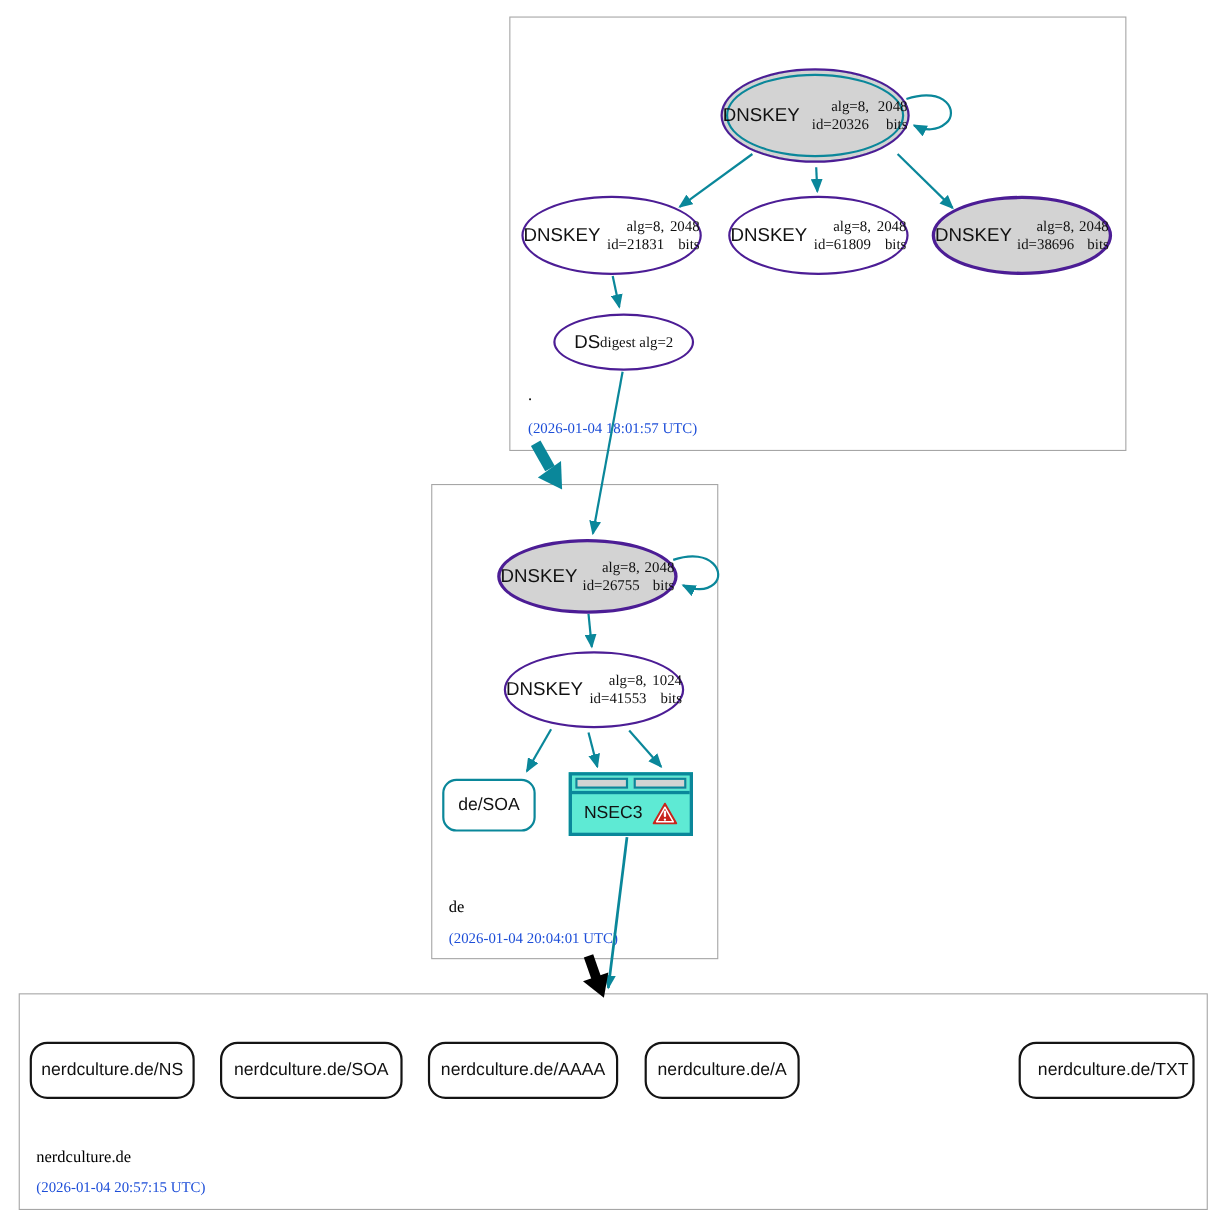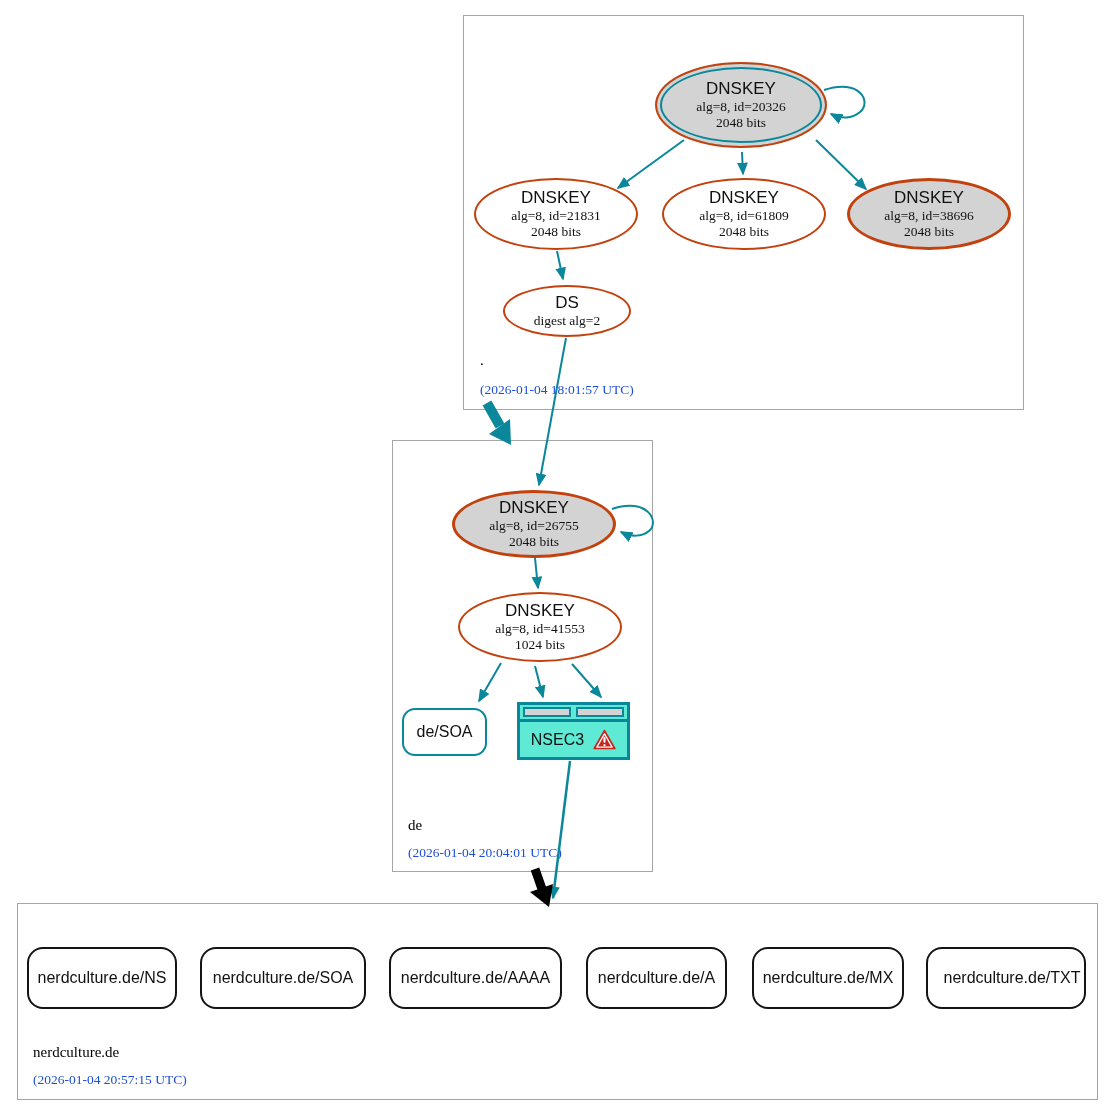--- a/index.html
+++ b/index.html
@@ -2,32 +2,32 @@
 <html><head>
 <meta charset="utf-8">
 <style>
   html,body{margin:0;padding:0;background:#fff;}
   .canvas{position:relative;width:1112px;height:1117px;background:#fff;overflow:hidden;
           font-family:"Liberation Sans",sans-serif;color:#111;}
   .zone-box{position:absolute;border:1px solid #a6a6a6;background:transparent;}
   .zone-name{position:absolute;font-family:"Liberation Serif",serif;font-size:15px;color:#000;}
   .zone-ts{position:absolute;font-family:"Liberation Serif",serif;font-size:13.5px;color:#1d4ed8;}
   .edges{position:absolute;left:0;top:0;pointer-events:none;}
-  .ellipse{position:absolute;border:2px solid #c2410c;border-radius:50%;background:#fff;
-           display:flex;flex-direction:column;align-items:center;justify-content:center;
+  .ellipse{position:absolute;border:2px solid #4c1d95;border-radius:50%;background:#fff;
+           display:flex;flex-direction:row;align-items:center;justify-content:center;
            text-align:right;box-sizing:border-box;z-index:3;}
   .ellipse.gray{background:#d3d3d3;}
   .ellipse.thick{border-width:3px;}
   .ellipse.double{box-shadow:inset 0 0 0 3px #d3d3d3, inset 0 0 0 5px #0a879a;}
   .nt{font-size:17px;line-height:20px;}
   .nsub{font-family:"Liberation Serif",serif;font-size:13.5px;line-height:16px;}
   .roundrect{position:absolute;border:2px solid #0a879a;border-radius:13px;background:#fff;
              display:flex;align-items:center;justify-content:center;font-size:16px;
              box-sizing:border-box;z-index:3;}
-  .rrset{position:absolute;height:62px;border:2px solid #141414;border-radius:16px;background:#fff;
+  .rrset{position:absolute;height:52px;border:2px solid #141414;border-radius:16px;background:#fff;
          display:flex;align-items:center;justify-content:center;font-size:16px;
          box-sizing:border-box;z-index:3;}
   .nsec3{position:absolute;border:3px solid #0a879a;background:#5eead4;box-sizing:border-box;
          display:flex;flex-direction:column;z-index:3;}
   .nsec3-header{display:flex;gap:5px;padding:2px 3px;height:14px;box-sizing:border-box;}
   .nsec3-cell{flex:1;border:2px solid #0a879a;background:#d3d3d3;box-sizing:border-box;}
   .nsec3-body{flex:1;border-top:3px solid #0a879a;display:flex;align-items:center;
               justify-content:center;gap:9px;font-size:16px;}
 </style>
 </head>
@@ -144,20 +144,17 @@
   </div>
   <div class="rrset" style="left:200px;top:947px;width:166px;">
     <span>nerdculture.de/SOA</span>
   </div>
   <div class="rrset" style="left:389px;top:947px;width:173px;">
     <span>nerdculture.de/AAAA</span>
   </div>
   <div class="rrset" style="left:586px;top:947px;width:141px;">
     <span>nerdculture.de/A</span>
   </div>
-  <div class="rrset" style="left:752px;top:947px;width:152px;">
-    <span>nerdculture.de/MX</span>
-  </div>
   <div class="rrset" style="left:926px;top:947px;width:160px;padding-left:12px;">
     <span>nerdculture.de/TXT</span>
   </div>
 
 </div>
 
 </body></html>

